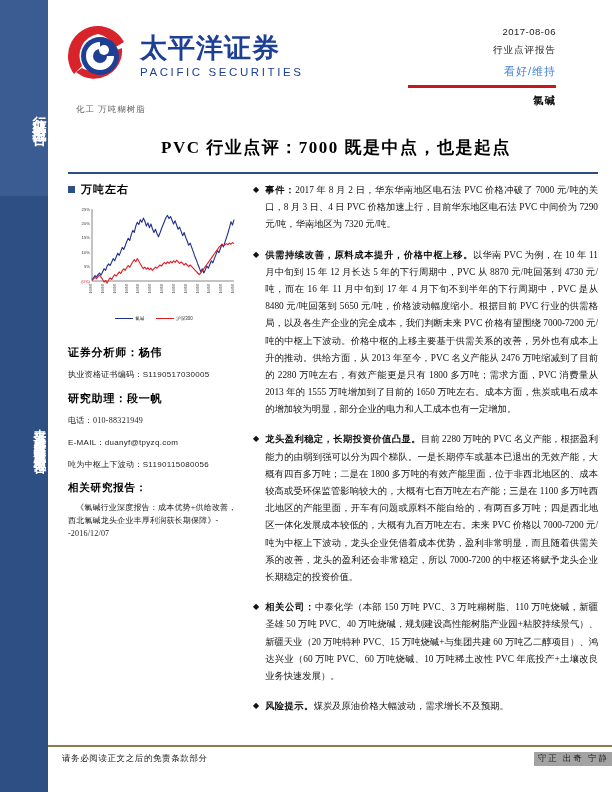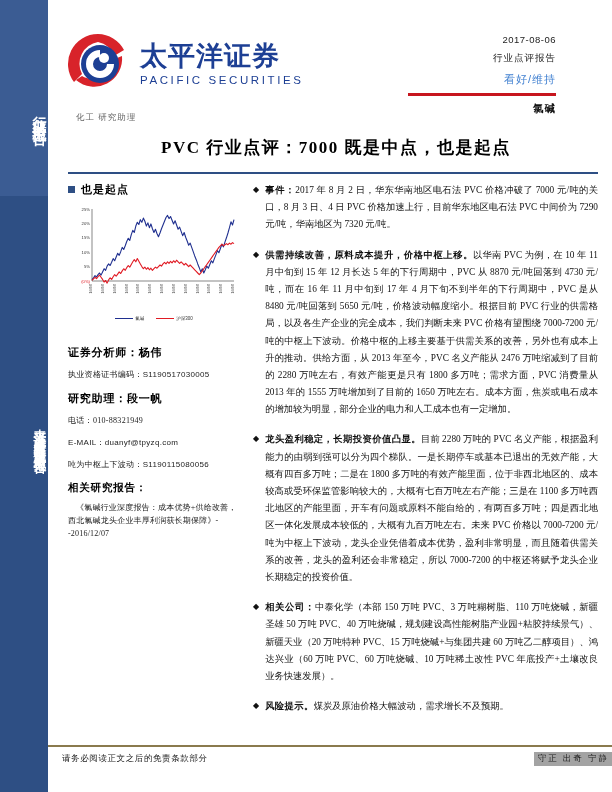--- a/index.html
+++ b/index.html
@@ -42,21 +42,21 @@
   .rail-title-2 { top: 226px; font-size: 12.5px; height: 420px; letter-spacing: 2px; }
 
   
   .page {
     position: absolute;
     left: 48px; top: 0;
     width: 564px; height: 792px;
   }
 
   
-  .header { position: absolute; left: 0; top: 8px; width: 526px; height: 125px; }
+  .header { position: absolute; left: 0; top: 0; width: 526px; height: 125px; }
 
   .logo-wrap {
     position: absolute; left: 16px; top: 22px;
     display: flex; align-items: center; gap: 8px;
   }
   .logo-mark { width: 68px; height: 68px; position: relative; }
   .logo-text-cn {
     font-family: "Liberation Sans", sans-serif;
     font-weight: bold;
     font-size: 27px;
@@ -227,31 +227,31 @@
     </div>
 
     <div class="header-right">
       <div class="hr-date">2017-08-06</div>
       <div class="hr-type">行业点评报告</div>
       <div class="hr-rating">看好/维持</div>
       <div class="hr-redline"></div>
       <div class="hr-sector">氯碱</div>
     </div>
 
-    <div class="breadcrumb">化工 研究助理</div>
+    <div class="breadcrumb">化工 万吨糊树脂</div>
   </div>
 
   <div class="doc-title">PVC 行业点评：7000 既是中点，也是起点</div>
   <div class="title-rule"></div>
 
   <div class="left-col">
 
     <div class="section-head">
       <span class="sq"></span>
-      <span>也是起点</span>
+      <span>万吨左右</span>
     </div>
 
     <div class="chart-box">
       <svg class="chart-svg" id="chart-svg" width="168" height="112" viewBox="0 0 168 112">
           <text x="20" y="79.6" text-anchor="end" font-size="4.2" font-family="Liberation Sans, sans-serif" fill="#e01b24">(0%)</text>
           <text x="20" y="65.2" text-anchor="end" font-size="4.2" font-family="Liberation Sans, sans-serif" fill="#333">5%</text>
           <text x="20" y="50.800000000000004" text-anchor="end" font-size="4.2" font-family="Liberation Sans, sans-serif" fill="#333">10%</text>
           <text x="20" y="36.400000000000006" text-anchor="end" font-size="4.2" font-family="Liberation Sans, sans-serif" fill="#333">15%</text>
           <text x="20" y="22" text-anchor="end" font-size="4.2" font-family="Liberation Sans, sans-serif" fill="#333">20%</text>
           <text x="20" y="7.6" text-anchor="end" font-size="4.2" font-family="Liberation Sans, sans-serif" fill="#333">25%</text>

